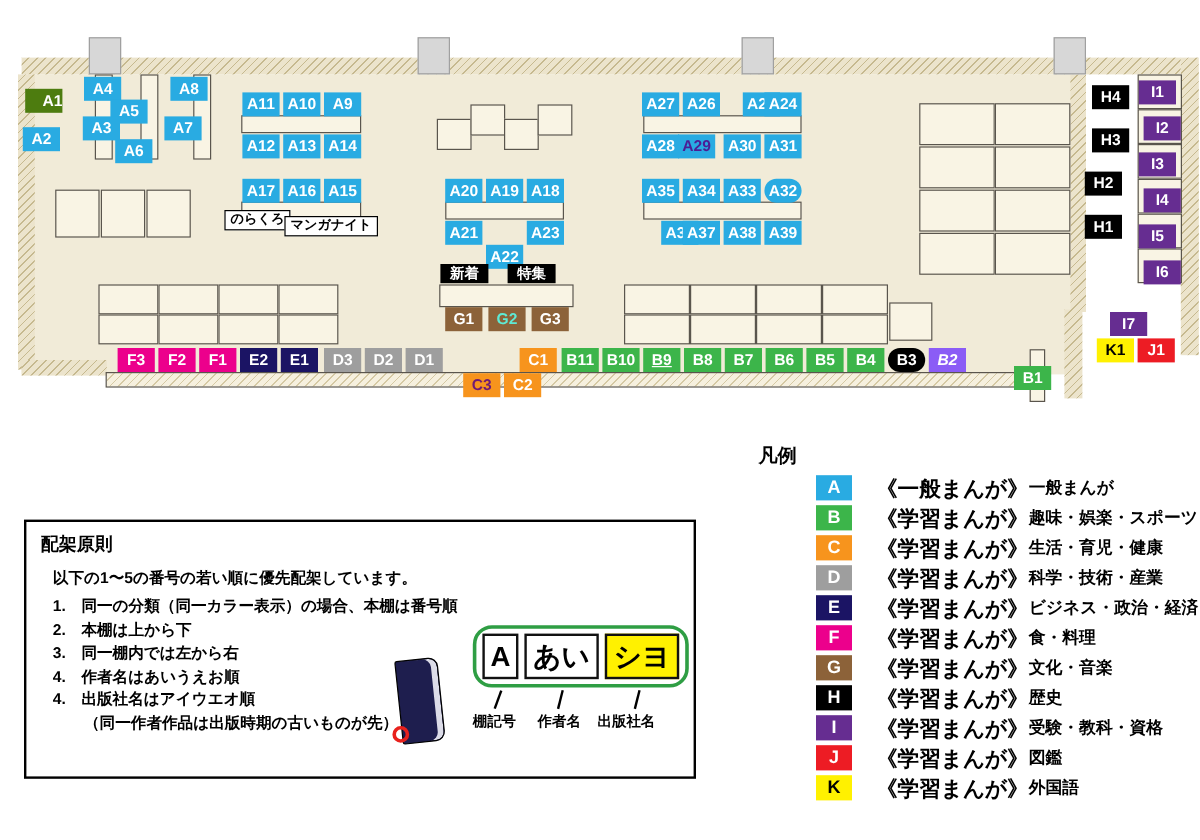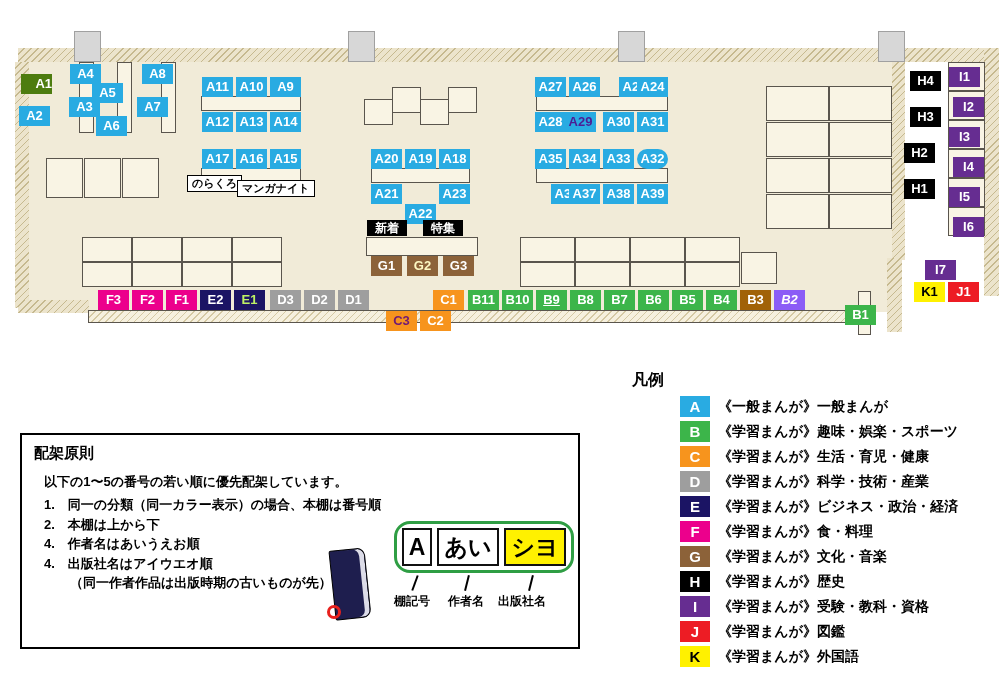--- a/index.html
+++ b/index.html
@@ -49,21 +49,21 @@
   .c1{left:372px;}
   .c2{left:426px;}
   .c3{left:476px;}
 
   
   .legend{position:absolute;left:630px;top:370px;width:365px;}
   .l-title{font-size:16px;font-weight:bold;margin:0 0 5px 2px;}
   .l-row{display:flex;align-items:center;height:21px;margin:0 0 4px 50px;}
   .l-box{width:30px;height:21px;flex:0 0 30px;text-align:center;line-height:21px;
          font-weight:bold;font-size:15px;}
-  .l-scope{margin-left:8px;font-weight:bold;font-size:14px;white-space:nowrap;}
+  .l-scope{margin-left:20px;font-weight:bold;font-size:18px;white-space:nowrap;}
   .l-cat{font-weight:bold;font-size:14px;white-space:nowrap;}
 </style>
 </head>
 <body>
 
 <div class="page">
 
   <div>
     <div id="map-structure">
         <div class="floor" style="left: 18px; top: 62px; width: 875px; height: 250px;"></div>
@@ -161,40 +161,40 @@
         <div class="slabel" style="background: rgb(41, 171, 226); color: rgb(255, 255, 255); left: 637px; top: 112px;">A31</div>
         <div class="slabel" style="background: rgb(41, 171, 226); color: rgb(255, 255, 255); left: 535px; top: 149px;">A35</div>
         <div class="slabel" style="background: rgb(41, 171, 226); color: rgb(255, 255, 255); left: 569px; top: 149px;">A34</div>
         <div class="slabel" style="background: rgb(41, 171, 226); color: rgb(255, 255, 255); left: 603px; top: 149px;">A33</div>
         <div class="slabel" style="background: rgb(41, 171, 226); color: rgb(255, 255, 255); left: 637px; top: 149px; border-radius: 10px;">A32</div>
         <div class="slabel" style="background: rgb(41, 171, 226); color: rgb(255, 255, 255); left: 535px; top: 184px; margin-left: 16px;">A36</div>
         <div class="slabel" style="background: rgb(41, 171, 226); color: rgb(255, 255, 255); left: 569px; top: 184px;">A37</div>
         <div class="slabel" style="background: rgb(41, 171, 226); color: rgb(255, 255, 255); left: 603px; top: 184px;">A38</div>
         <div class="slabel" style="background: rgb(41, 171, 226); color: rgb(255, 255, 255); left: 637px; top: 184px;">A39</div>
         <div class="slabel" style="background: rgb(140, 98, 57); color: rgb(255, 255, 255); left: 371px; top: 256px;">G1</div>
-        <div class="slabel" style="background: rgb(140, 98, 57); color: #fef9c3; left: 407px; top: 256px; text-align: center;">G2</div>
+        <div class="slabel" style="background: rgb(140, 98, 57); color: #5eead4; left: 407px; top: 256px; text-align: center;">G2</div>
         <div class="slabel" style="background: rgb(140, 98, 57); color: rgb(255, 255, 255); left: 443px; top: 256px;">G3</div>
         <div class="slabel" style="background: rgb(236, 0, 140); color: rgb(255, 255, 255); left: 98px; top: 290px;">F3</div>
         <div class="slabel" style="background: rgb(236, 0, 140); color: rgb(255, 255, 255); left: 132px; top: 290px;">F2</div>
         <div class="slabel" style="background: rgb(236, 0, 140); color: rgb(255, 255, 255); left: 166px; top: 290px;">F1</div>
         <div class="slabel" style="background: rgb(27, 20, 100); color: rgb(255, 255, 255); left: 200px; top: 290px;">E2</div>
-        <div class="slabel" style="background: rgb(27, 20, 100); color: #bef264; left: 234px; top: 290px;">E1</div>
+        <div class="slabel" style="background: rgb(27, 20, 100); color: #ffffff; left: 234px; top: 290px;">E1</div>
         <div class="slabel" style="background: rgb(158, 158, 158); color: rgb(255, 255, 255); left: 270px; top: 290px;">D3</div>
         <div class="slabel" style="background: rgb(158, 158, 158); color: rgb(255, 255, 255); left: 304px; top: 290px;">D2</div>
         <div class="slabel" style="background: rgb(158, 158, 158); color: rgb(255, 255, 255); left: 338px; top: 290px;">D1</div>
         <div class="slabel" style="background: rgb(247, 148, 29); color: rgb(255, 255, 255); left: 433px; top: 290px;">C1</div>
         <div class="slabel" style="background: rgb(60, 181, 74); color: rgb(255, 255, 255); left: 468px; top: 290px;">B11</div>
         <div class="slabel" style="background: rgb(60, 181, 74); color: rgb(255, 255, 255); left: 502px; top: 290px;">B10</div>
         <div class="slabel" style="background: rgb(60, 181, 74); color: rgb(255, 255, 255); left: 536px; top: 290px; text-decoration: underline;">B9</div>
         <div class="slabel" style="background: rgb(60, 181, 74); color: rgb(255, 255, 255); left: 570px; top: 290px;">B8</div>
         <div class="slabel" style="background: rgb(60, 181, 74); color: rgb(255, 255, 255); left: 604px; top: 290px;">B7</div>
         <div class="slabel" style="background: rgb(60, 181, 74); color: rgb(255, 255, 255); left: 638px; top: 290px;">B6</div>
         <div class="slabel" style="background: rgb(60, 181, 74); color: rgb(255, 255, 255); left: 672px; top: 290px;">B5</div>
         <div class="slabel" style="background: rgb(60, 181, 74); color: rgb(255, 255, 255); left: 706px; top: 290px;">B4</div>
-        <div class="slabel" style="background: #a16207; color: rgb(255, 255, 255); left: 740px; top: 290px;">B3</div>
+        <div class="slabel" style="background: #000000; color: rgb(255, 255, 255); left: 740px; top: 290px; border-radius: 10px;">B3</div>
         <div class="slabel" style="background: #8b5cf6; color: rgb(255, 255, 255); left: 774px; top: 290px; font-style: italic;">B2</div>
         <div class="slabel" style="background: rgb(247, 148, 29); color: #701a75; left: 386px; top: 311px;">C3</div>
         <div class="slabel" style="background: rgb(247, 148, 29); color: rgb(255, 255, 255); left: 420px; top: 311px;">C2</div>
         <div class="slabel" style="background: rgb(60, 181, 74); color: rgb(255, 255, 255); left: 845px; top: 305px;">B1</div>
         <div class="slabel" style="background: rgb(0, 0, 0); color: rgb(255, 255, 255); left: 910px; top: 71px;">H4</div>
         <div class="slabel" style="background: rgb(0, 0, 0); color: rgb(255, 255, 255); left: 910px; top: 107px;">H3</div>
         <div class="slabel" style="background: rgb(0, 0, 0); color: rgb(255, 255, 255); left: 904px; top: 143px;">H2</div>
         <div class="slabel" style="background: rgb(0, 0, 0); color: rgb(255, 255, 255); left: 904px; top: 179px;">H1</div>
         <div class="slabel" style="background: rgb(102, 45, 145); color: rgb(255, 255, 255); left: 949px; top: 67px;">I1</div>
         <div class="slabel" style="background: rgb(102, 45, 145); color: rgb(255, 255, 255); left: 953px; top: 97px;">I2</div>
@@ -211,20 +211,21 @@
         <div class="slabel black" style="left: 423px; top: 220px;">特集</div>
       </div>
   </div>
 
   <div class="principles">
     <div class="p-title">配架原則</div>
     <div class="p-intro">以下の1〜5の番号の若い順に優先配架しています。</div>
     <div id="principles-list">
         <div>1.　同一の分類（同一カラー表示）の場合、本棚は番号順</div>
         <div>2.　本棚は上から下</div>
+        <div>3.　同一棚内では左から右</div>
         <div>4.　作者名はあいうえお順</div>
         <div>4.　出版社名はアイウエオ順</div>
         <div>　　（同一作者作品は出版時期の古いものが先）</div>
       </div>
 
     <div class="book"></div>
     <div class="book-circle"></div>
 
     <div class="example-box">
       <span class="ex-cell ex-shelf">A</span>

